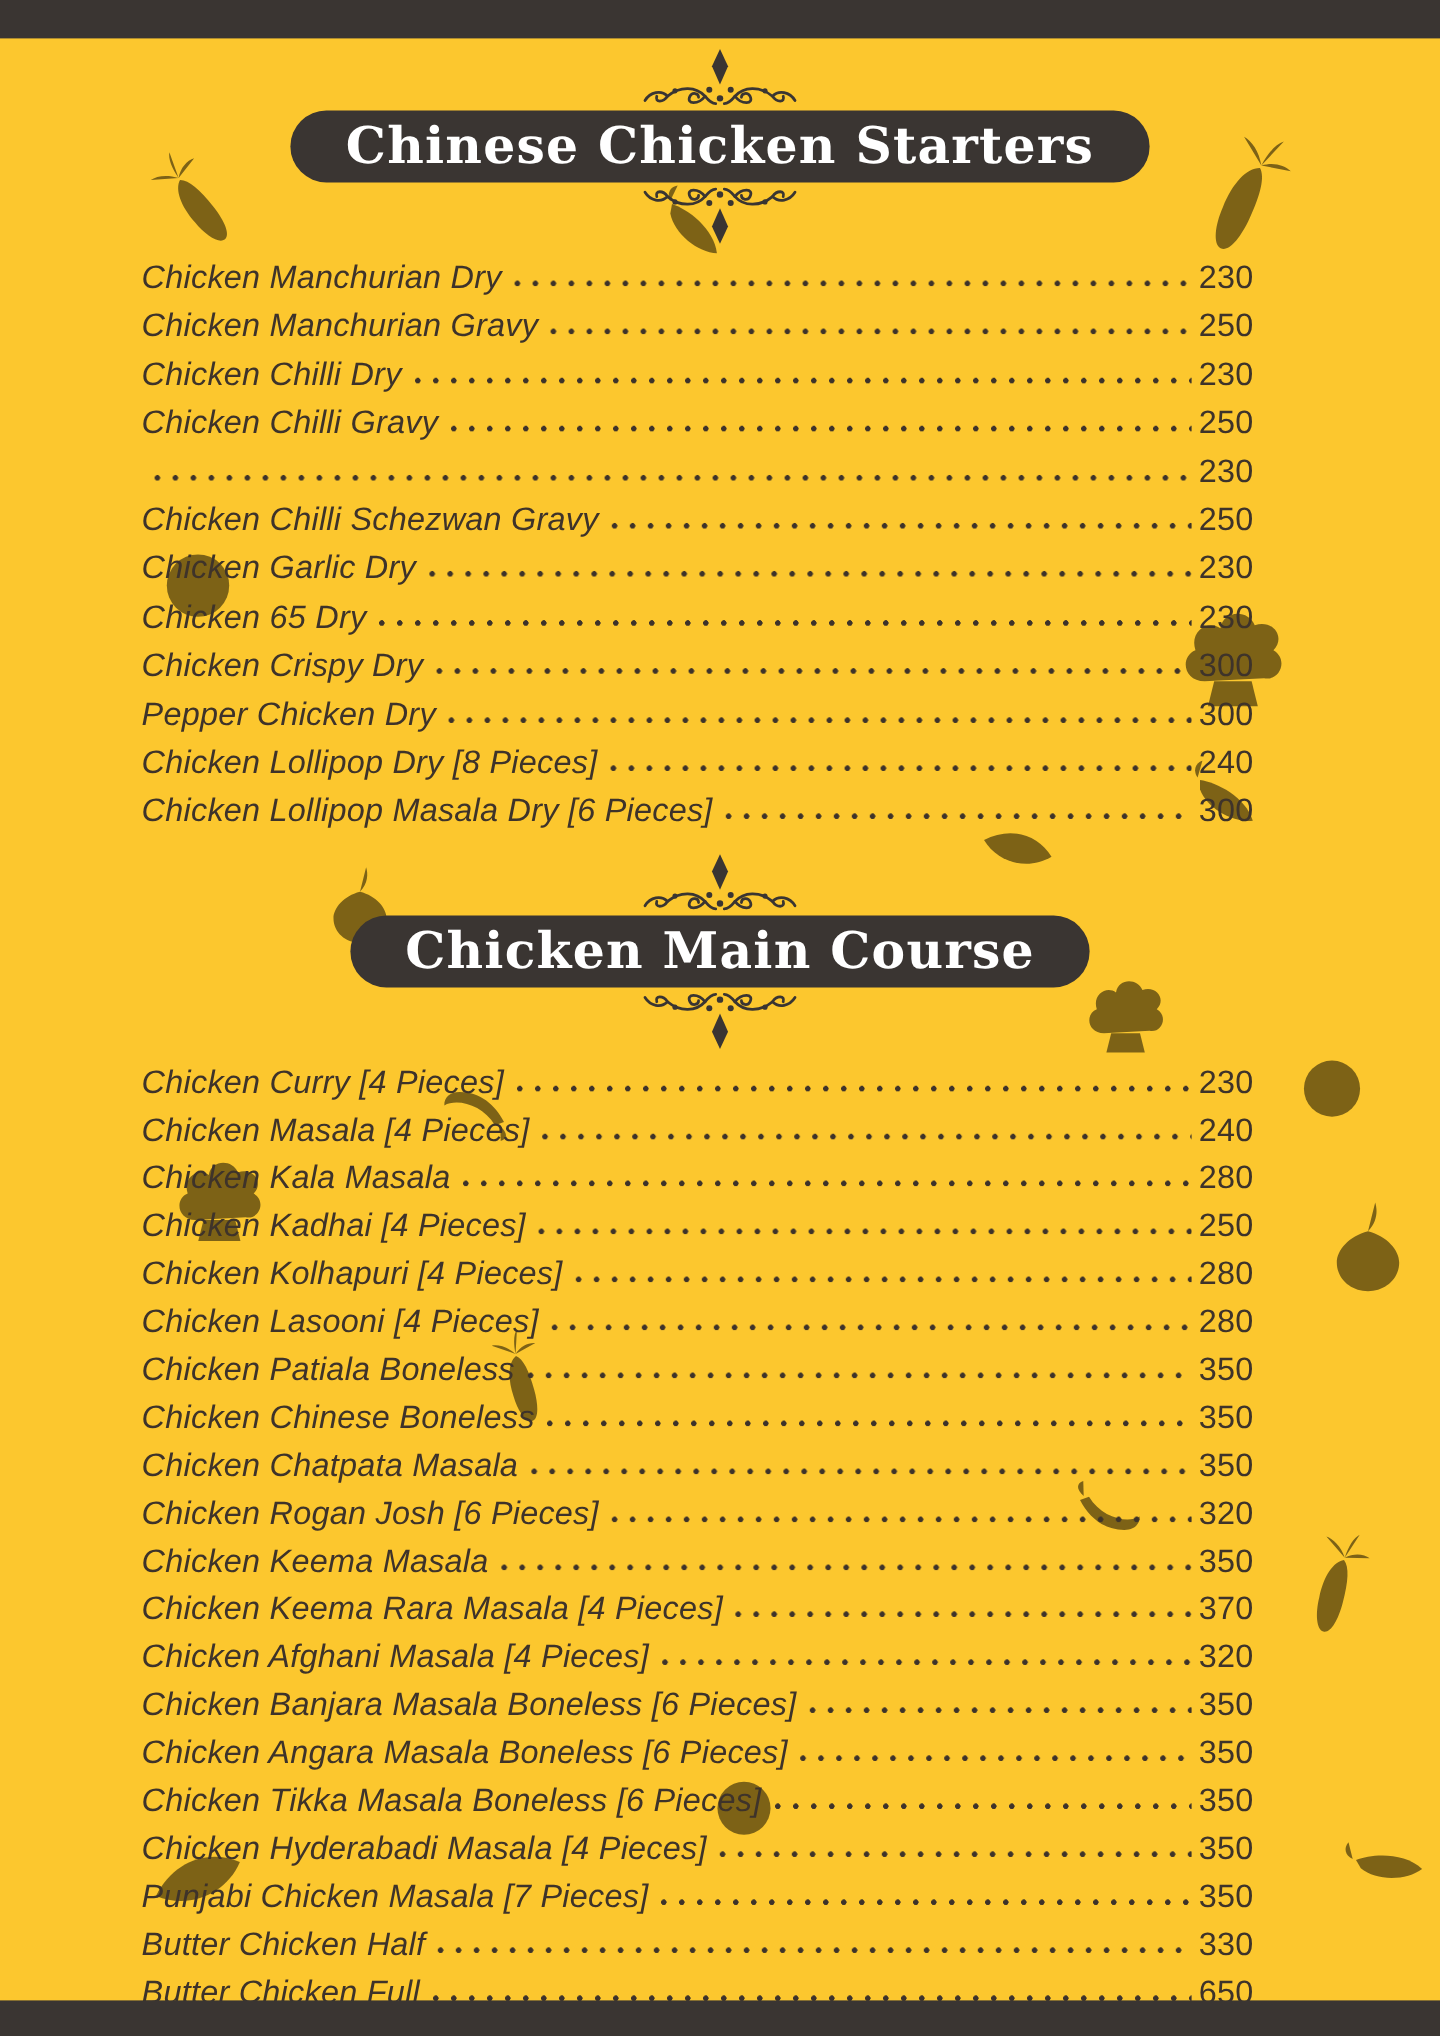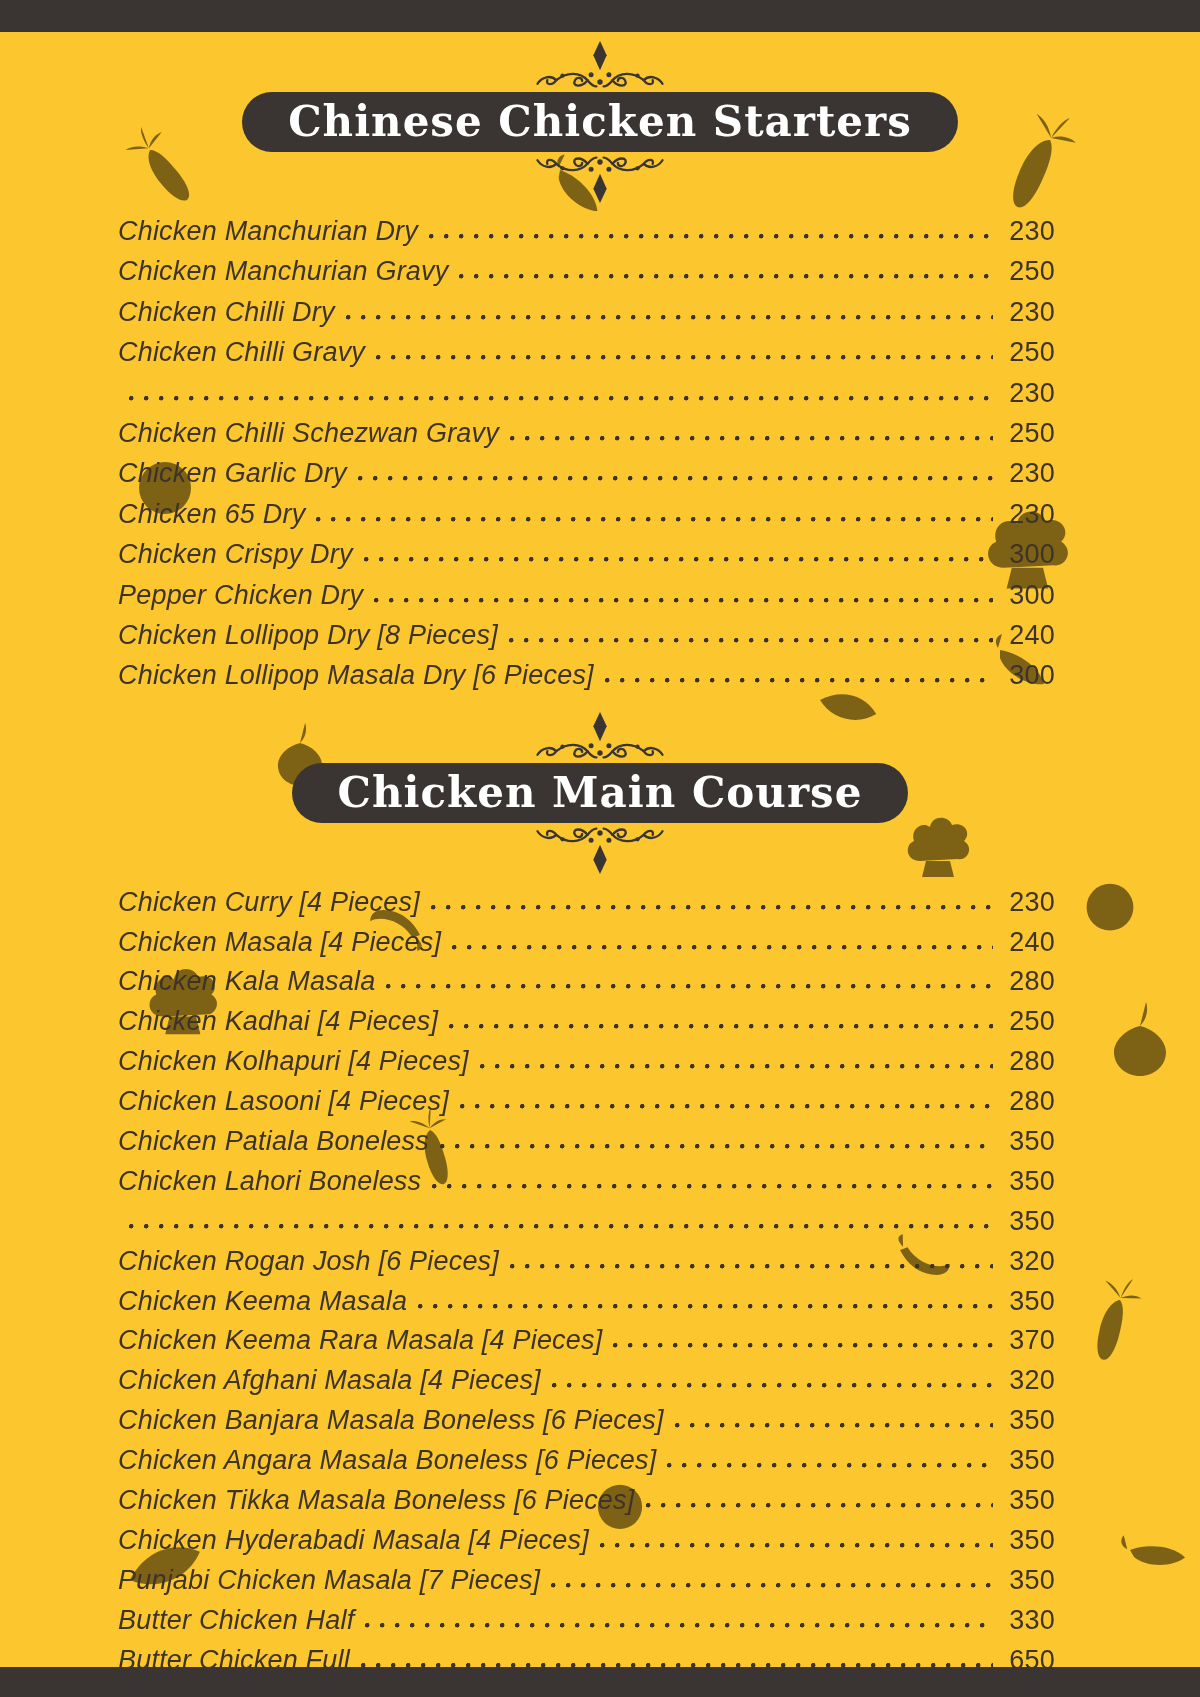--- a/index.html
+++ b/index.html
@@ -54,21 +54,21 @@
   .item-name{white-space:nowrap;font-style:italic;}
   .dots{
     flex:1 1 auto;
     height:7px;
     margin:0 6px 0 10px;
     background-image:radial-gradient(circle at 3.2px 3.2px, var(--ink) 2.1px, transparent 2.5px);
     background-size:15px 7px;
     background-repeat:repeat-x;
     background-position:left bottom;
   }
-  .item-price{min-width:56px;text-align:right;white-space:nowrap;}
+  .item-price{min-width:56px;white-space:nowrap;}
   .section-2{margin-top:10px;}
   .svg-defs{position:absolute;width:0;height:0;overflow:hidden;}
 </style>
 </head>
 <body>
 
 <svg class="svg-defs" xmlns="http://www.w3.org/2000/svg" aria-hidden="true">
   <defs>
     <g id="flourish">
 
@@ -276,25 +276,26 @@
             <span class="item-name">Chicken Lasooni [4 Pieces]</span>
             <span class="dots"></span>
             <span class="item-price">280</span>
           </div>
           <div class="row">
             <span class="item-name">Chicken Patiala Boneless</span>
             <span class="dots"></span>
             <span class="item-price">350</span>
           </div>
           <div class="row">
-            <span class="item-name">Chicken Lahori Boneless</span>
-            <span class="dots"></span>
-            <span class="item-price">350</span>
-          </div>
-          <div class="row">
+            <span class="item-name">Chicken Chinese Boneless</span>
+            <span class="dots"></span>
+            <span class="item-price">350</span>
+          </div>
+          <div class="row">
+            <span class="item-name">Chicken Chatpata Masala</span>
             <span class="dots"></span>
             <span class="item-price">350</span>
           </div>
           <div class="row">
             <span class="item-name">Chicken Rogan Josh [6 Pieces]</span>
             <span class="dots"></span>
             <span class="item-price">320</span>
           </div>
           <div class="row">
             <span class="item-name">Chicken Keema Masala</span>

